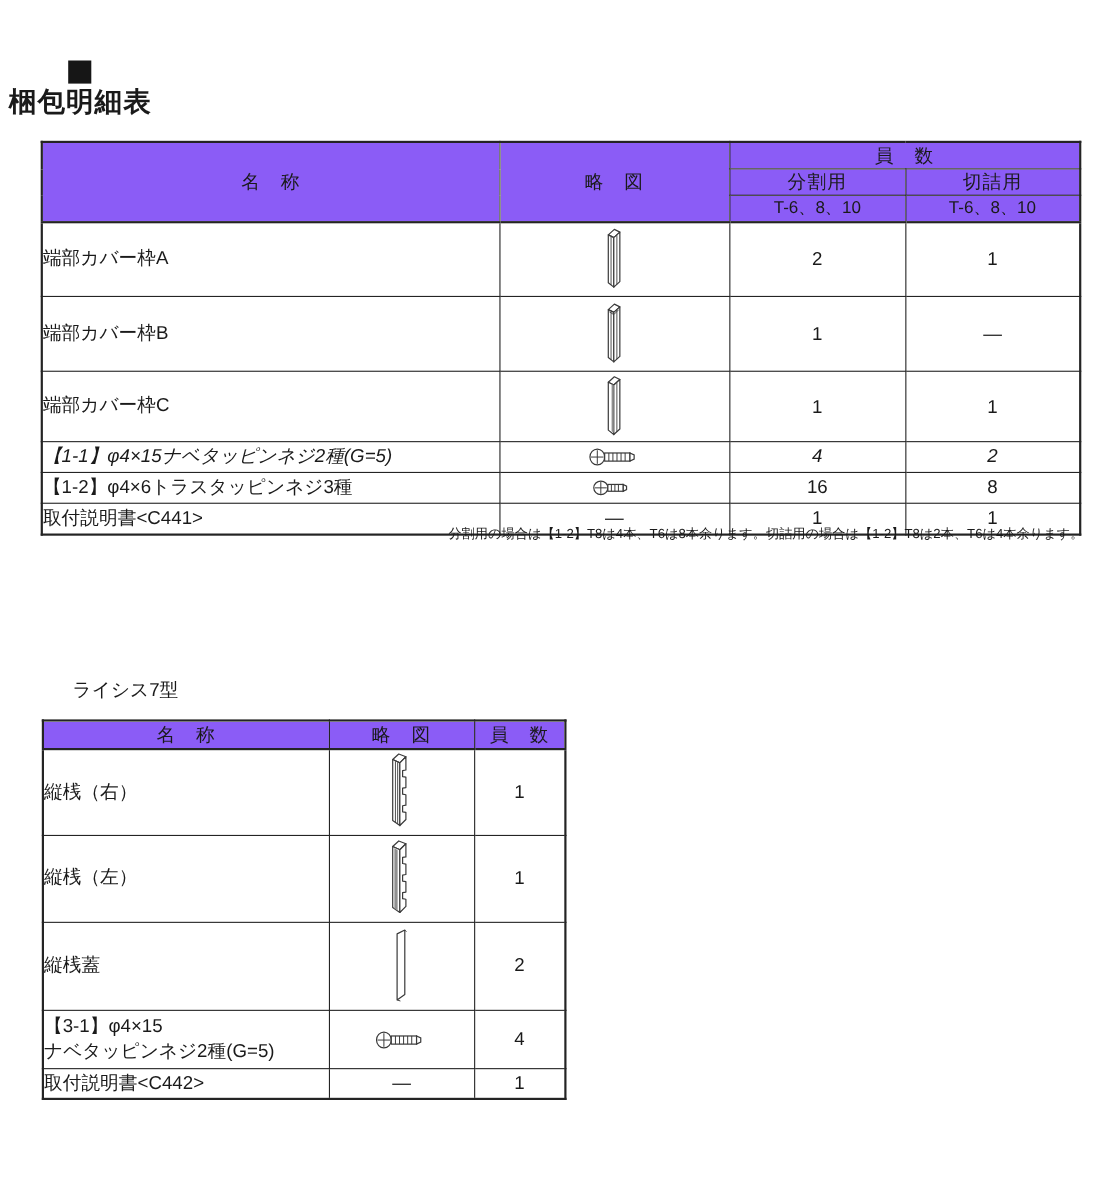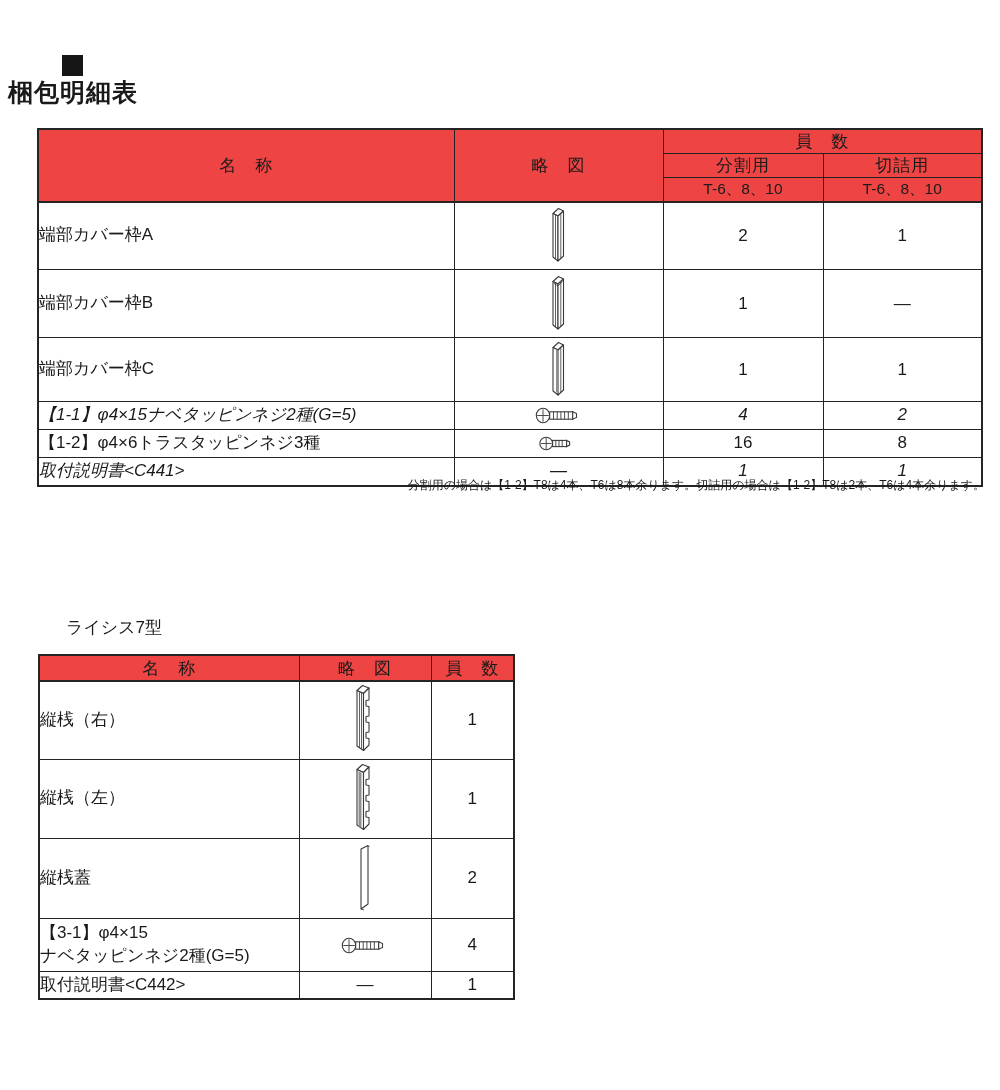--- a/index.html
+++ b/index.html
@@ -12,30 +12,30 @@
              letter-spacing:1px; display:flex; align-items:center;flex-direction:column; }
   .sq { width:21px; height:21px; background:#161616; display:inline-block; margin-right:2px; }
 
   .tbl-title { position:absolute; font-size:17px; color:#1a1a1a; }
   .t8-title { left:66px; top:101px;margin-top:44px; }
   .t7-title { left:66px; top:616px; }
 
   table { border-collapse:collapse; table-layout:fixed; position:absolute;
           border:2.5px solid #242424; background:#fff; }
   th, td { border:1.5px solid #242424; overflow:hidden; }
-  th { background:#ef4444; font-weight:normal; font-size:17px; text-align:center;
+  th { background:#8b5cf6; font-weight:normal; font-size:17px; text-align:center;
        vertical-align:middle; letter-spacing:1px; }
   td { vertical-align:middle; font-size:17px; }
   th.deep { border-bottom:2.5px solid #242424; }
   .subhead th { font-size:15.5px; letter-spacing:0; border-bottom:2.5px solid #242424; }
 
   #t8 { left:37px; top:128px; width:944px; }
   #t8 tr.hr1 { height:21px; } #t8 tr.hr2 { height:24px; } #t8 tr.hr3 { height:24px; }
   #t8 tr.r0 { height:68px; } #t8 tr.r1 { height:68px; } #t8 tr.r2 { height:64px; }
-  #t8 tr.r3 { height:23px;font-style:italic; } #t8 tr.r4 { height:23px; } #t8 tr.r5 { height:22px;font-style:italic; }
+  #t8 tr.r3 { height:23px;font-style:italic; } #t8 tr.r4 { height:23px; } #t8 tr.r5 { height:22px; }
 
   #t7 { left:38px; top:654px; width:475px; }
   #t7 thead tr { height:26px; }
   #t7 thead th { border-bottom:2.5px solid #242424; }
   #t7 tr.r0 { height:78px; } #t7 tr.r1 { height:79px; } #t7 tr.r2 { height:80px; }
   #t7 tr.r3 { height:53px; } #t7 tr.r4 { height:25px; }
 
   td.name { text-align:left; padding:2px 4px 2px 0; white-space:pre-line; line-height:1.35; }
   td.sketch { text-align:center; }
   td.q { text-align:center; }

